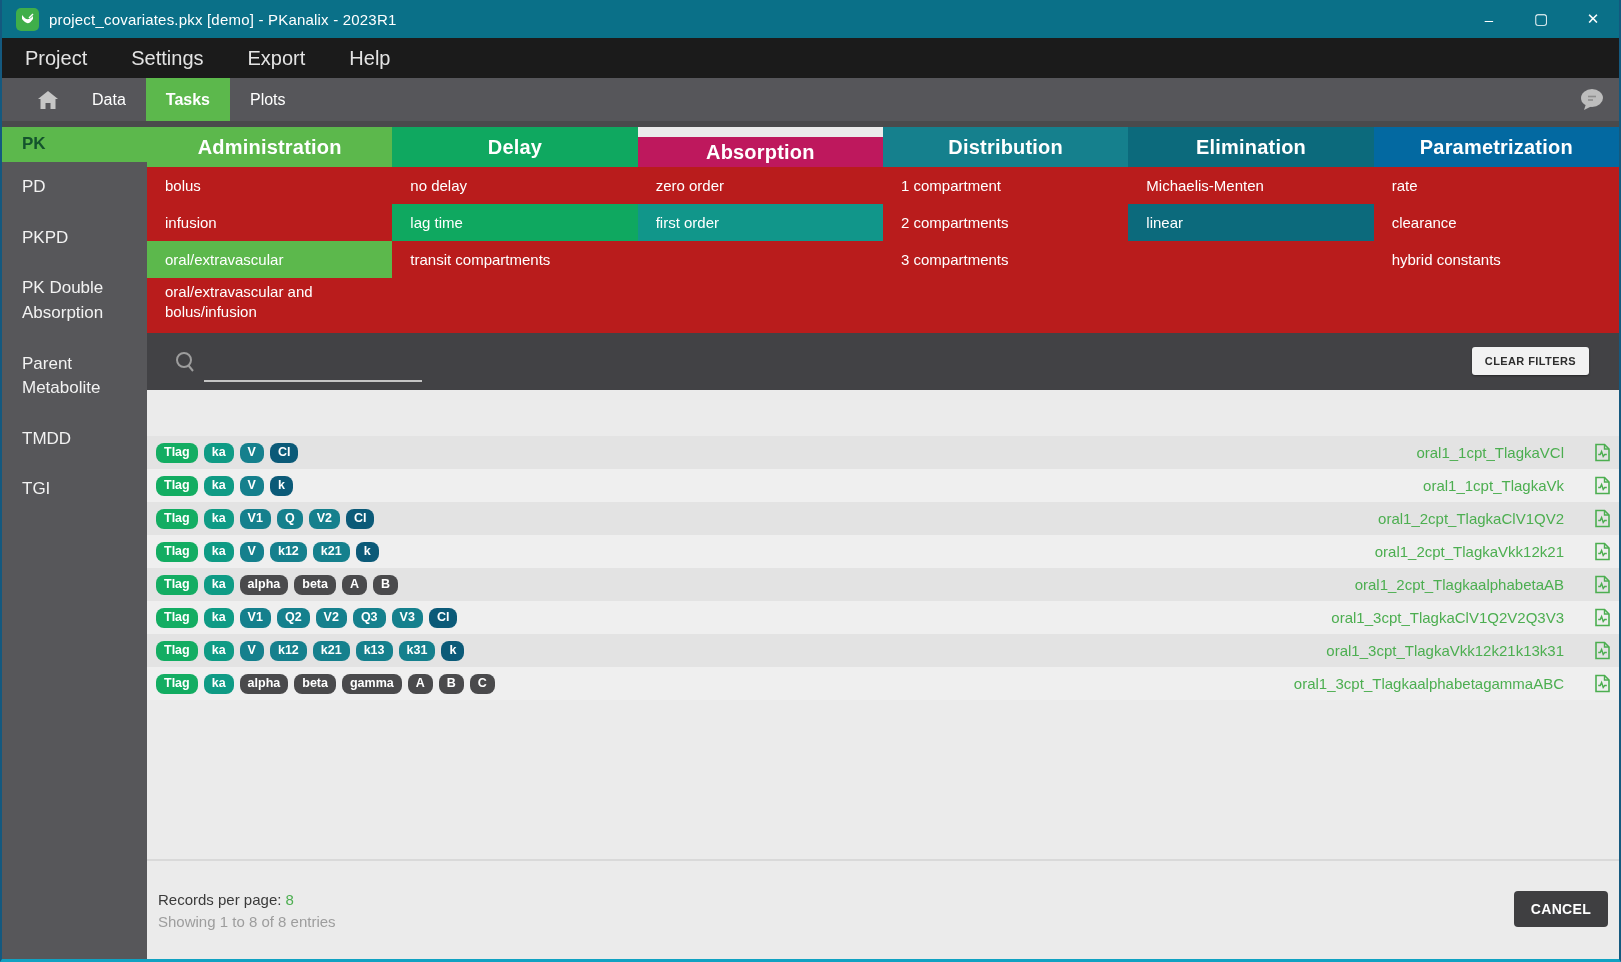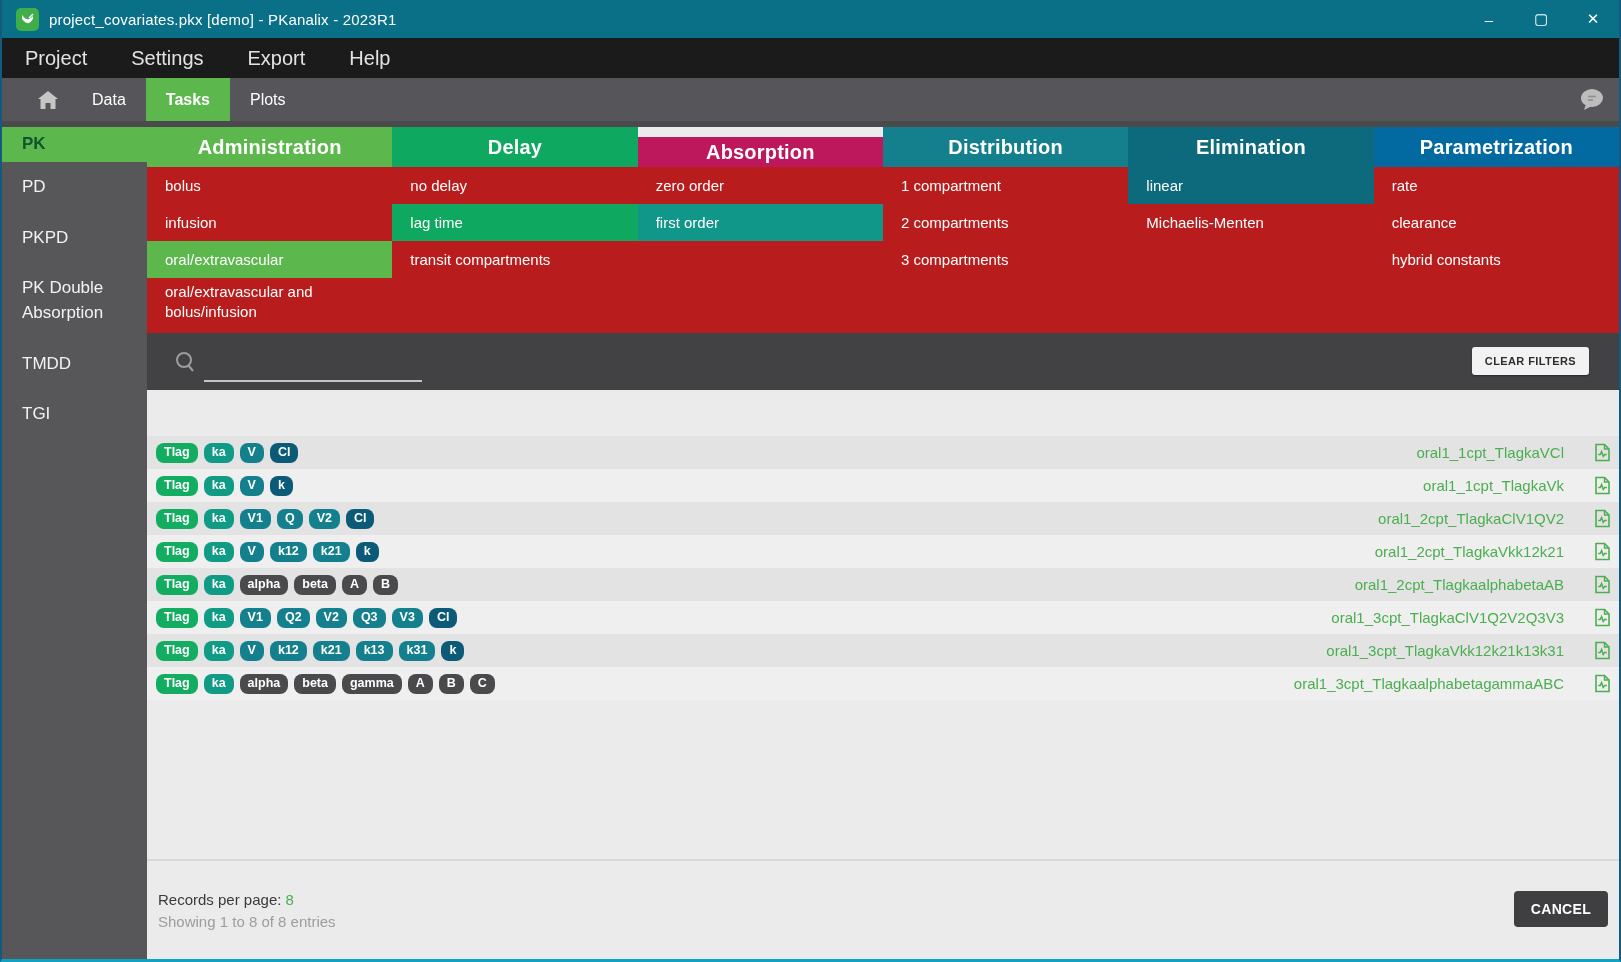--- a/index.html
+++ b/index.html
@@ -135,20 +135,21 @@
 
   <div class="main">
     <div class="top-strip"></div>
     <div class="body-row">
 
       <div class="sidebar" id="sidebar">
           <div class="side-item active">PK</div>
           <div class="side-item">PD</div>
           <div class="side-item">PKPD</div>
           <div class="side-item">PK Double Absorption</div>
+          <div class="side-item">Parent Metabolite</div>
           <div class="side-item">TMDD</div>
           <div class="side-item">TGI</div>
         </div>
 
       <div class="content">
 
         <div class="header-row" id="header-row">
             <div class="col-header" style="background: rgb(92, 184, 76);">Administration</div>
             <div class="col-header" style="background: rgb(15, 168, 96);">Delay</div>
             <div class="col-header" style="background: #be185d; margin-top: 10px;">Absorption</div>
@@ -172,22 +173,22 @@
             <div class="filter-col">
               <div class="filter-option">zero order</div>
               <div class="filter-option" style="background: rgb(17, 150, 138);">first order</div>
             </div>
             <div class="filter-col">
               <div class="filter-option">1 compartment</div>
               <div class="filter-option">2 compartments</div>
               <div class="filter-option">3 compartments</div>
             </div>
             <div class="filter-col">
+              <div class="filter-option">Michaelis-Menten</div>
               <div class="filter-option" style="background: rgb(12, 106, 124);">linear</div>
-              <div class="filter-option">Michaelis-Menten</div>
             </div>
             <div class="filter-col">
               <div class="filter-option">rate</div>
               <div class="filter-option">clearance</div>
               <div class="filter-option">hybrid constants</div>
             </div>
           </div>
 
         <div class="search-strip">
           <svg class="search-icon" width="22" height="24" viewBox="0 0 22 24">

